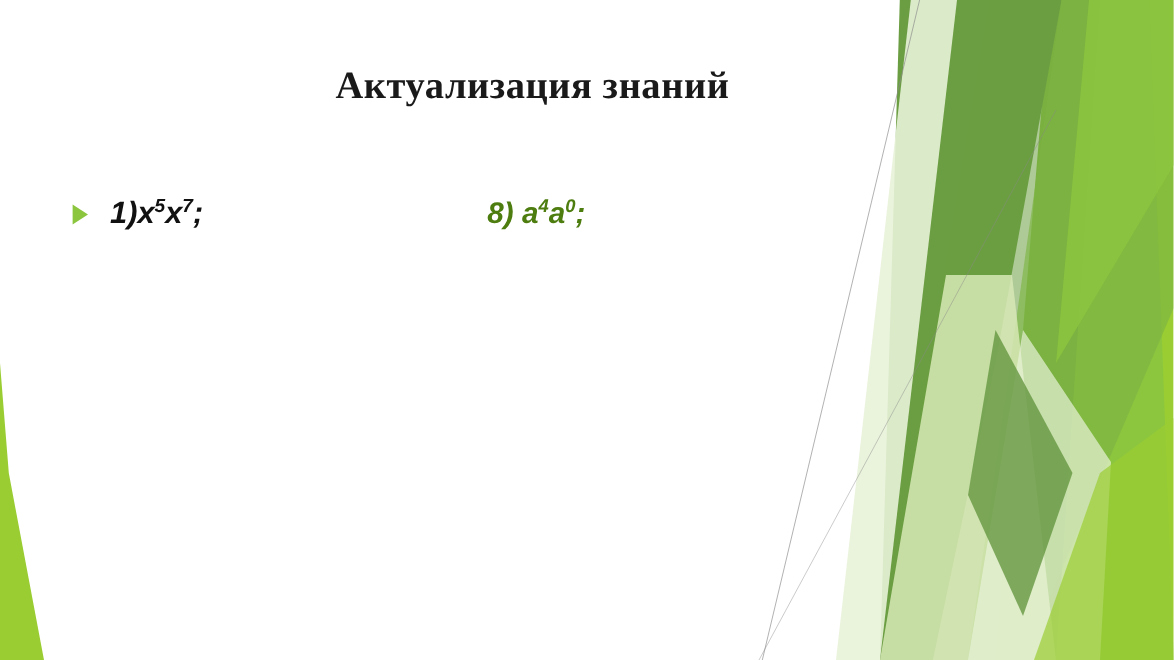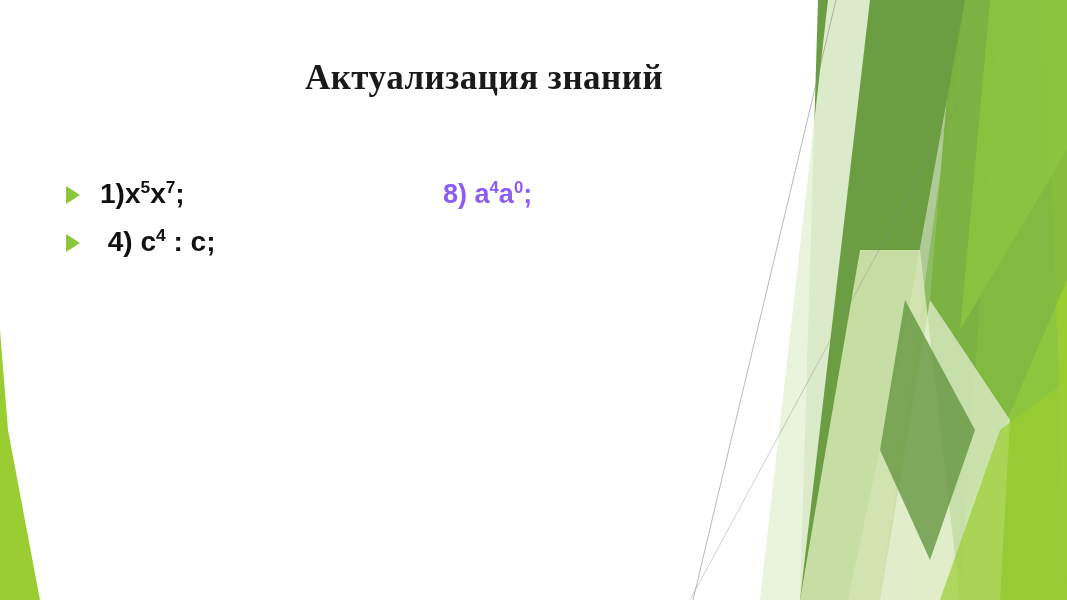--- a/index.html
+++ b/index.html
@@ -46,20 +46,21 @@
   #body {
     position: absolute;
     left: 0;
     top: 172px;
     width: 820px;
     height: 380px;
   }
   .row {
     position: relative;
     height: 48px;
+    font-style: italic;
   }
   .bullet {
     position: absolute;
     left: 66px;
     top: 14px;
     width: 0;
     height: 0;
     border-top: 9px solid transparent;
     border-bottom: 9px solid transparent;
     border-left: 14px solid #8CC63F;
@@ -73,21 +74,21 @@
     color: #111111;
     line-height: 44px;
     white-space: pre;
   }
   .right-text {
     position: absolute;
     left: 443px;
     top: 0;
     font-size: 27px;
     font-weight: bold;
-    color: #8b5cf6;
+    color: #4d7c0f;
     line-height: 44px;
     white-space: pre;
   }
   .left-text sup, .right-text sup {
     font-size: 0.62em;
     vertical-align: super;
     line-height: 0;
     font-weight: bold;
   }
 </style>
@@ -127,22 +128,18 @@
   <div id="body">
 
     <div class="row">
       <span class="bullet" style="border-left-color: rgb(140, 198, 63);"></span>
       <span class="left-text" style="left:100px">1)x<sup>5</sup>x<sup>7</sup>;</span>
       <span class="right-text">8) a<sup>4</sup>a<sup>0</sup>;</span>
     </div>
 
 
 
-    <div class="row">
-      <span class="bullet" style="border-left-color: rgb(140, 198, 63);"></span>
-      <span class="left-text" style="left:100px"> 4) с<sup>4</sup> : с;</span>
-    </div>
 
 
 
 
   </div>
 </div>
 
 </body></html>

